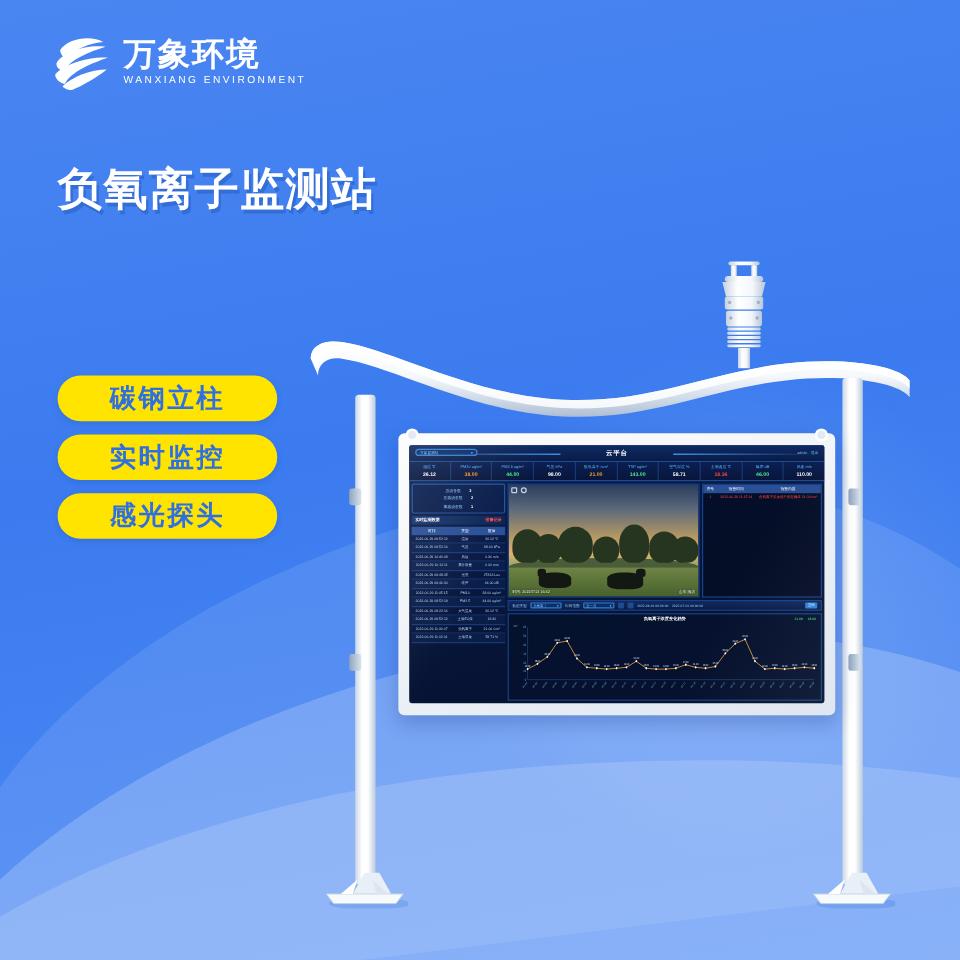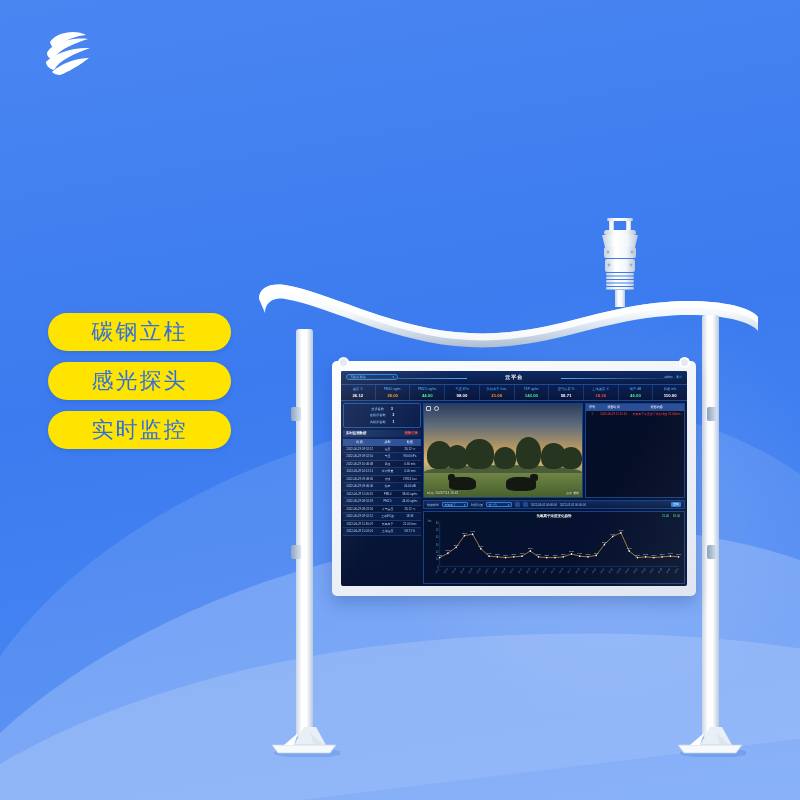--- a/index.html
+++ b/index.html
@@ -35,21 +35,21 @@
   .headline { position:absolute; left:48px; top:125px; }
   .h-main { font-size:67px; font-weight:bold; color:#fff; letter-spacing:2px; line-height:1;
     text-shadow:3px 4px 0 rgba(26,76,170,.40); }
   .h-sub { font-size:37px; font-weight:bold; color:#fff; letter-spacing:1px; line-height:1; margin-top:14px;
     text-shadow:2px 3px 0 rgba(26,76,170,.38); }
 
   
   .badges { position:absolute; left:48px; top:313px; display:flex; flex-direction:column; gap:11px; }
   .badge { width:183px; height:38px; background:#ffe400; border-radius:19px;
     display:flex; align-items:center; justify-content:center;
-    font-size:22px; font-weight:normal; color:#2f6fe0; letter-spacing:2px;
+    font-size:22px; font-weight:bold; color:#2f6fe0; letter-spacing:2px;
     box-shadow:0 2px 5px rgba(20,60,140,.18); }
 
   
   .rig { position:absolute; left:255px; top:215px; width:520px; height:570px; }
 
   
   .canopy { position:absolute; left:0; top:62px; width:505px; height:74px; }
 
   
   .pole { position:absolute; background:linear-gradient(90deg,#c9d6e6 0%,#ffffff 34%,#ffffff 62%,#b9c9dc 100%);
@@ -202,29 +202,34 @@
   <div class="logo-mark">
     <svg viewBox="0 0 52 52" width="52" height="52">
       <circle cx="26" cy="26" r="25" fill="#ffffff" opacity="0"></circle>
       <path d="M26 2 C12 2 2 12 2 26 C2 40 12 50 26 50 C40 50 50 40 50 26 C50 12 40 2 26 2 Z" fill="#ffffff" opacity="0"></path>
       <path d="M8 16 C14 6 34 3 44 9 C34 10 22 14 15 21 C12 24 9 20 8 16 Z" fill="#ffffff"></path>
       <path d="M5 27 C10 17 30 11 46 13 C33 17 18 23 12 32 C9 34 5 31 5 27 Z" fill="#ffffff"></path>
       <path d="M4 36 C12 27 32 21 48 22 C34 27 17 34 12 44 C8 43 4 40 4 36 Z" fill="#ffffff"></path>
       <path d="M10 46 C18 38 34 32 47 32 C38 39 26 46 18 49 C15 49 12 48 10 46 Z" fill="#ffffff"></path>
     </svg>
   </div>
+  <div class="logo-text">
+    <div class="logo-cn">万象环境</div>
+    <div class="logo-en">WANXIANG ENVIRONMENT</div>
+  </div>
 </div>
 
 <div class="headline">
+  <div class="h-sub">负氧离子监测站</div>
 </div>
 
 <div class="badges">
   <div class="badge">碳钢立柱</div>
+  <div class="badge">实时监控</div>
   <div class="badge">感光探头</div>
-  <div class="badge">实时监控</div>
 </div>
 
 <div class="rig">
 
   <svg style="position:absolute;left:330px;top:0;width:70px;height:92px" viewBox="0 0 70 92">
     <defs>
       <linearGradient id="wg" x1="0" y1="0" x2="1" y2="0">
         <stop offset="0%" stop-color="#c5d2e0"></stop>
           <stop offset="35%" stop-color="#ffffff"></stop>
         <stop offset="70%" stop-color="#f3f7fb"></stop>

